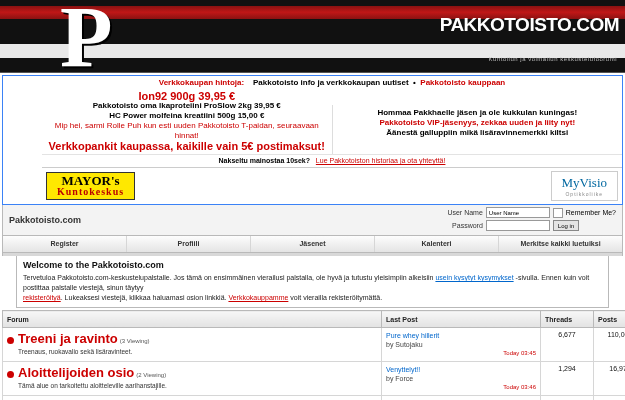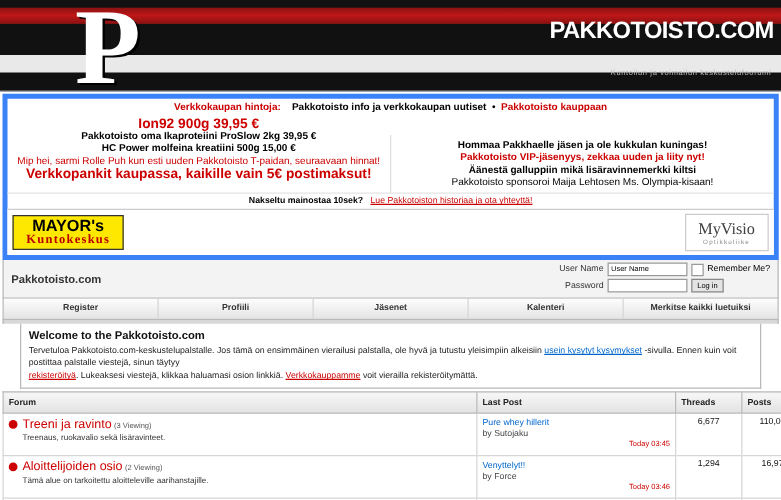--- a/index.html
+++ b/index.html
@@ -11,35 +11,35 @@
   .banner .redstripe{position:absolute;left:0;top:0;width:100%;height:72px;
      background:linear-gradient(180deg,#111 0%,#111 8%,#8d1212 9%,#c01717 17%,#8d1212 26%,#111 27%,#111 100%);}
   .banner .whitebar{position:absolute;left:0;top:44px;width:100%;height:14px;background:#e9e9e9;}
   .bigP{position:absolute;left:60px;top:-6px;font-family:"Liberation Serif",serif;font-size:86px;font-weight:bold;color:#fff;
         letter-spacing:-4px;line-height:86px;text-shadow:2px 2px 0 #000;}
   .brand{position:absolute;right:6px;top:14px;font-family:"Liberation Sans",sans-serif;font-weight:bold;font-size:19px;color:#fff;
         letter-spacing:-0.5px;}
   .brandsub{position:absolute;right:8px;top:56px;font-size:6px;color:#bbb;letter-spacing:0.5px;}
 
   
-  .promo{border:4px solid #3b82f6;margin:2px 2px 0 2px;background:#fff;}
+  .promo{border:1px solid #3b82f6;margin:2px 2px 0 2px;background:#fff;padding-left:39px;}
   .promo-top{display:flex;}
   .promo-left{width:50%;padding:3px 2px;text-align:center;line-height:10px;}
   .promo-right{width:50%;padding:3px 2px;text-align:center;line-height:10px;border-left:1px solid #ddd;margin-top:17px;}
   .promo-title{text-align:center;font-weight:bold;font-size:8px;padding:2px 0 1px;}
   .r{color:#c00;}
   .b{font-weight:bold;}
   .bigred{color:#c00;font-weight:bold;font-size:11px;}
   .promo-bottom{text-align:center;font-size:7px;padding:2px 0 3px;border-top:1px solid #e3e3e3;}
   .adrow{display:flex;align-items:center;justify-content:space-between;border-top:1px solid #ccc;background:#fff;padding:3px 4px;}
   .ad-mayor{background:#ffe800;border:1px solid #333;padding:2px 10px;text-align:center;line-height:11px;}
-  .ad-mayor .m1{font-family:Liberation Sans, sans-serif;font-weight:bold;font-size:13px;color:#000;}
+  .ad-mayor .m1{font-family:Liberation Serif, serif;font-weight:bold;font-size:13px;color:#000;}
   .ad-mayor .m2{font-family:"Liberation Serif",serif;font-weight:bold;font-size:10px;color:#b00;letter-spacing:1px;}
   .ad-myvisio{border:1px solid #ccc;padding:3px 10px;text-align:center;}
-  .ad-myvisio .v1{font-family:"Liberation Serif",serif;font-size:13px;color:#404040;}
+  .ad-myvisio .v1{font-family:"Liberation Serif",serif;font-size:13px;color:#0369a1;}
   .ad-myvisio .v2{font-size:5px;color:#888;letter-spacing:1px;}
 
   
   .fheader{background:#f3f3f3;border:1px solid #b9b9b9;border-top:none;margin:0 2px;padding:4px 6px;display:flex;align-items:center;justify-content:space-between;height:22px;}
   .ftitle{font-weight:bold;font-size:9px;color:#333;}
   .login{display:flex;align-items:center;gap:3px;font-size:7px;}
   .login .lbl{width:46px;text-align:right;color:#333;}
   .login input.txt{width:58px;height:9px;font-size:6px;border:1px solid #999;background:#fff;padding:0 2px;}
   .login .rowline{display:flex;align-items:center;gap:3px;margin-bottom:2px;}
   .chk{width:8px;height:8px;border:1px solid #999;background:#fff;display:inline-block;vertical-align:middle;}
@@ -62,21 +62,21 @@
   table.forum{width:621px;margin:2px 2px 0 2px;border-collapse:collapse;table-layout:fixed;}
   table.forum th{background:linear-gradient(180deg,#f7f7f7,#e2e2e2);border:1px solid #b9b9b9;font-size:7px;text-align:left;
       padding:2px 4px;color:#222;height:12px;}
   table.forum td{border:1px solid #d6d6d6;font-size:7px;vertical-align:top;padding:3px 4px;background:#fff;}
   .c-forum{width:370px;}
   .c-last{width:150px;}
   .c-threads{width:44px;text-align:center;}
   .c-posts{width:44px;text-align:center;}
   th.c-threads,th.c-posts{text-align:center;}
   .bullet{display:inline-block;width:7px;height:7px;border-radius:50%;background:#c00;margin-right:4px;vertical-align:-1px;}
-  .ftitle-link{color:#c00;font-weight:normal;text-decoration:none;font-size:10px;}
+  .ftitle-link{color:#c00;font-weight:bold;text-decoration:none;font-size:13px;}
   .viewing{color:#555;font-weight:normal;font-size:6px;}
   .fdesc{color:#333;font-size:6.5px;margin-top:1px;line-height:9px;padding-left:11px;}
   .lastpost{font-size:6.5px;line-height:9px;color:#222;}
   .lastpost a{color:#06c;text-decoration:none;}
   .lastpost .by{color:#444;}
   .lastpost .time{display:block;text-align:right;color:#c00;font-size:6px;}
   .num{font-size:7px;color:#111;text-align:center;}
 </style>
 </head>
 <body>
@@ -104,21 +104,20 @@
         <div class="bigred">Ion92 900g 39,95 €</div>
         <div class="b">Pakkotoisto oma Ikaproteiini ProSlow 2kg 39,95 €</div>
         <div class="b">HC Power molfeina kreatiini 500g 15,00 €</div>
         <div class="r">Mip hei, sarmi Rolle Puh kun esti uuden Pakkotoisto T-paidan, seuraavaan hinnat!</div>
         <div class="bigred">Verkkopankit kaupassa, kaikille vain 5€ postimaksut!</div>
       </div>
       <div class="promo-right">
         <div class="b">Hommaa Pakkhaelle jäsen ja ole kukkulan kuningas!</div>
         <div class="r b">Pakkotoisto VIP-jäsenyys, zekkaa uuden ja liity nyt!</div>
         <div class="b">Äänestä galluppiin mikä lisäravinnemerkki kiltsi</div>
-        <div>Pakkotoisto sponsoroi Maija Lehtosen Ms. Olympia-kisaan!</div>
       </div>
     </div>
     <div class="promo-bottom">
       <span class="b">Nakseltu mainostaa 10sek?</span>
       &nbsp;
       <span class="lnk">Lue Pakkotoiston historiaa ja ota yhteyttä!</span>
     </div>
     <div class="adrow">
       <div class="ad-mayor">
         <div class="m1">MAYOR's</div>

